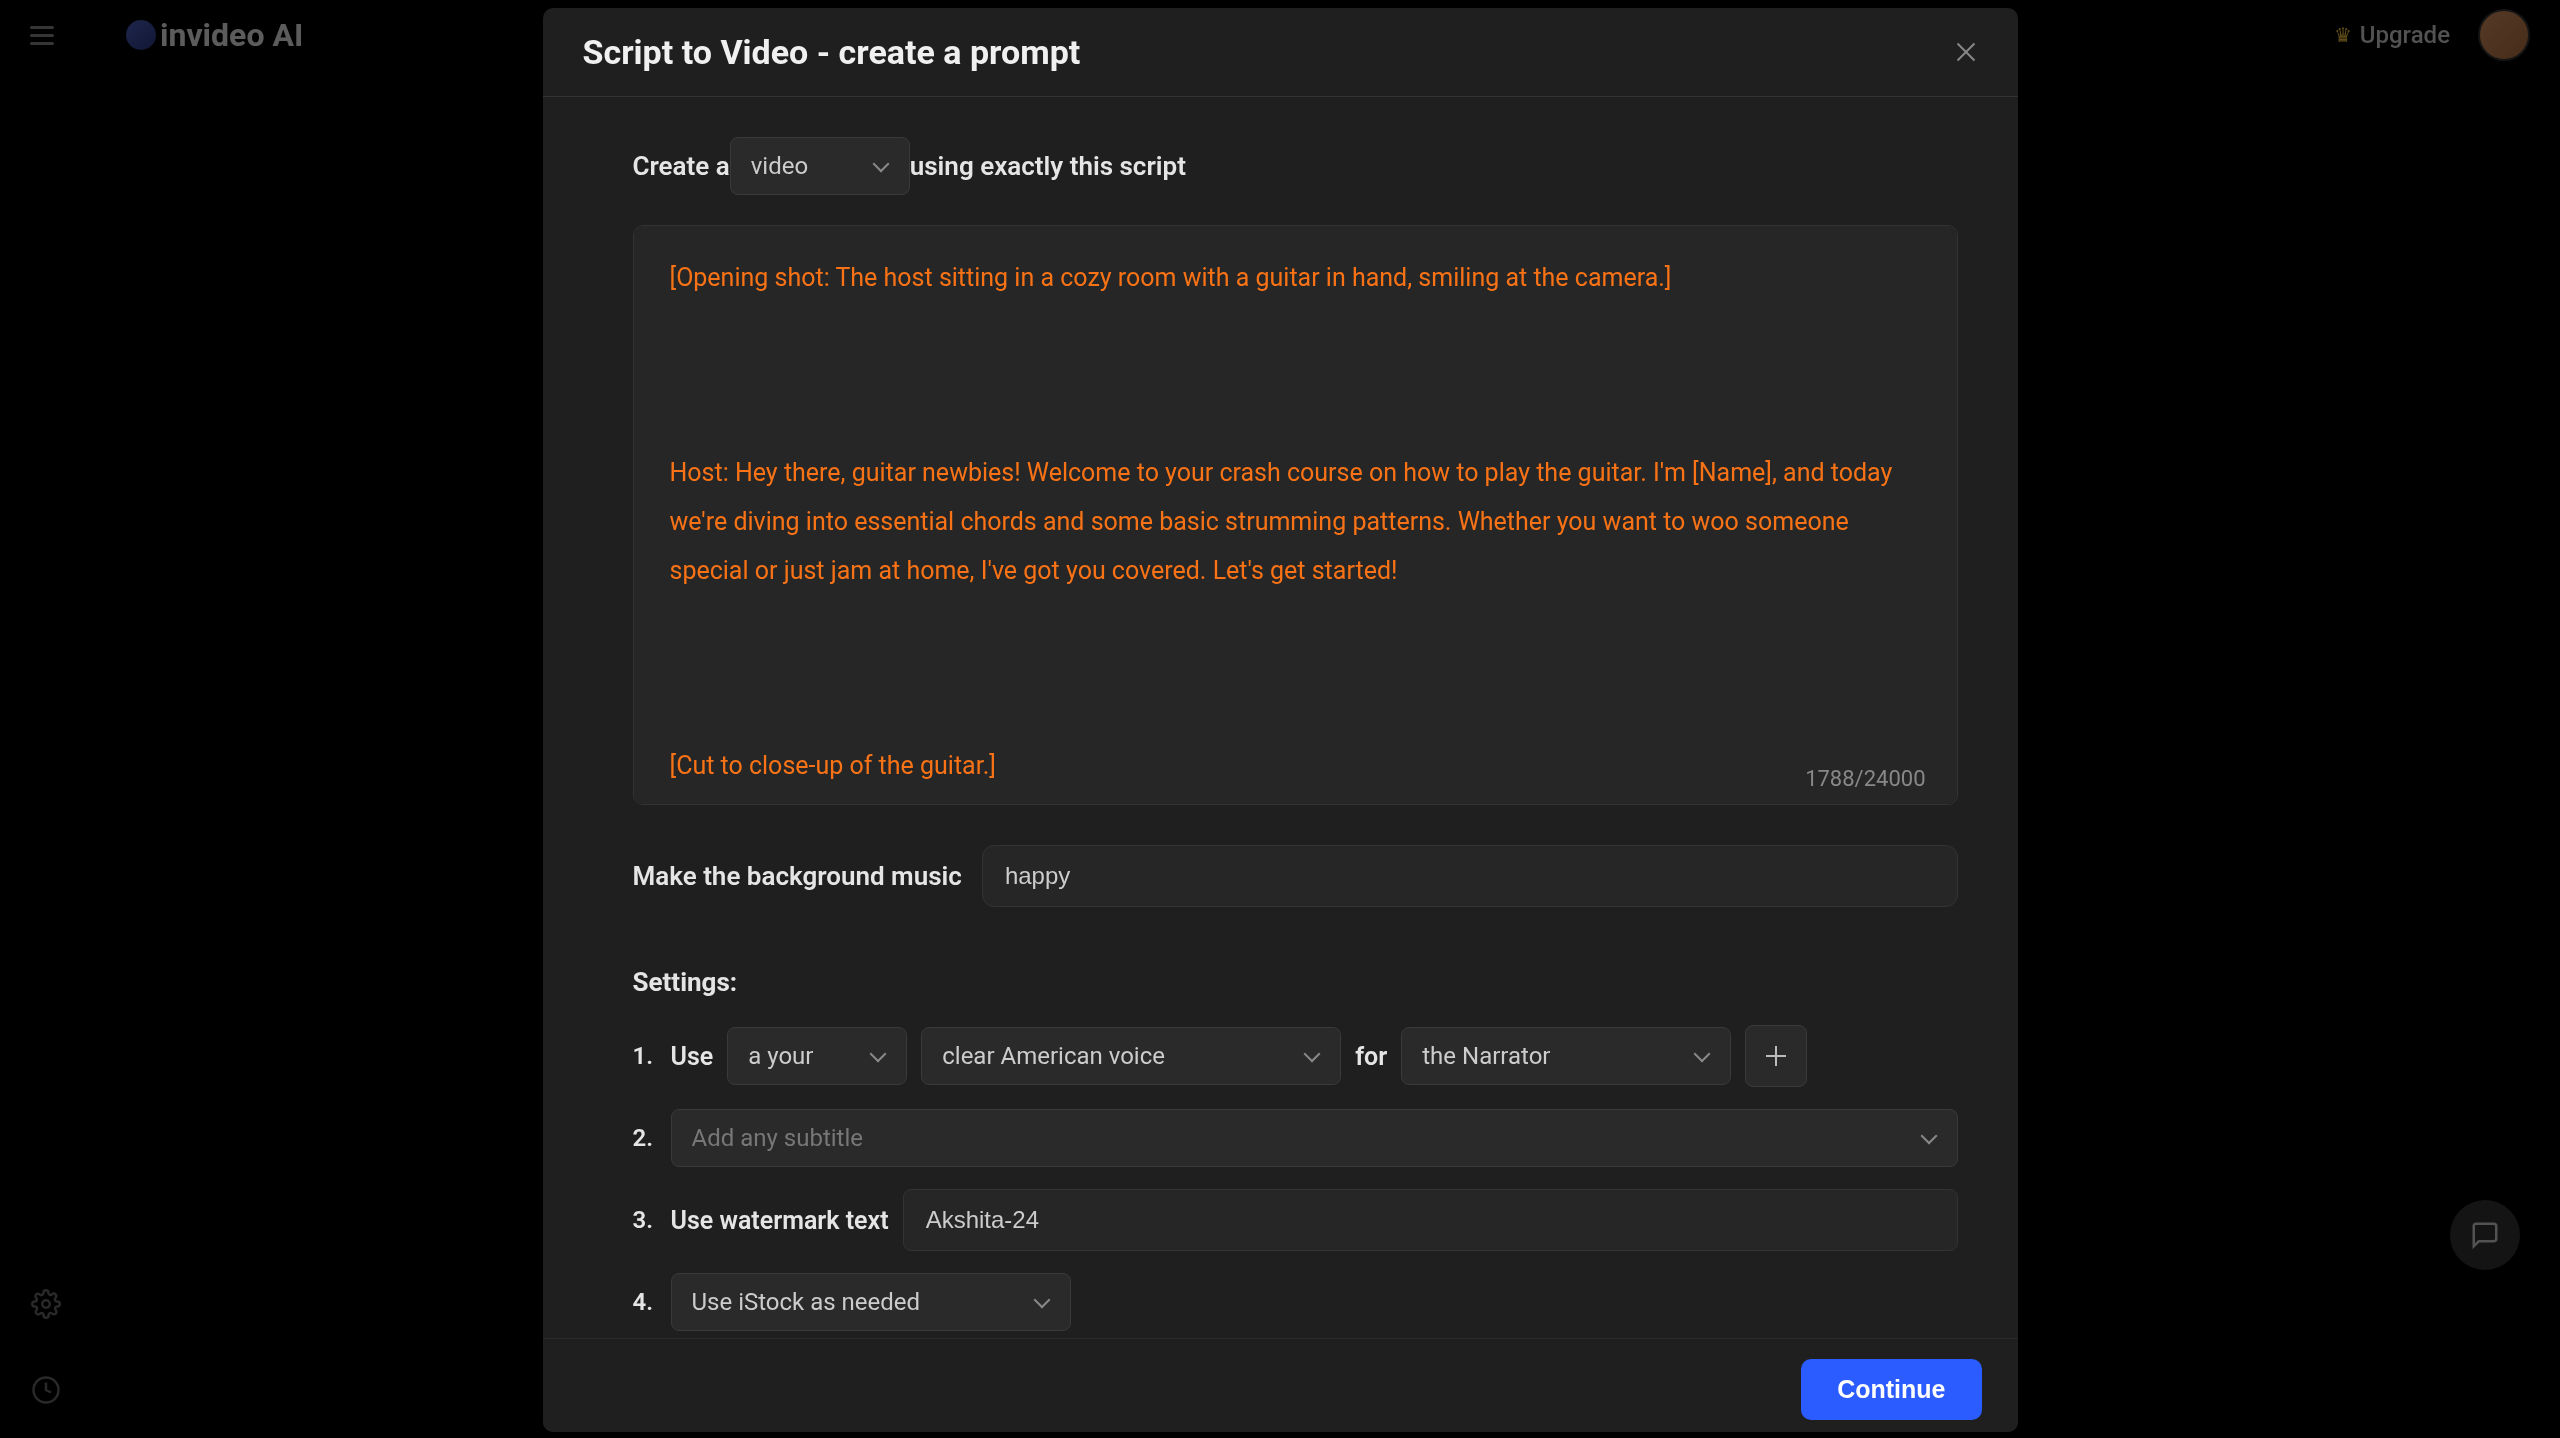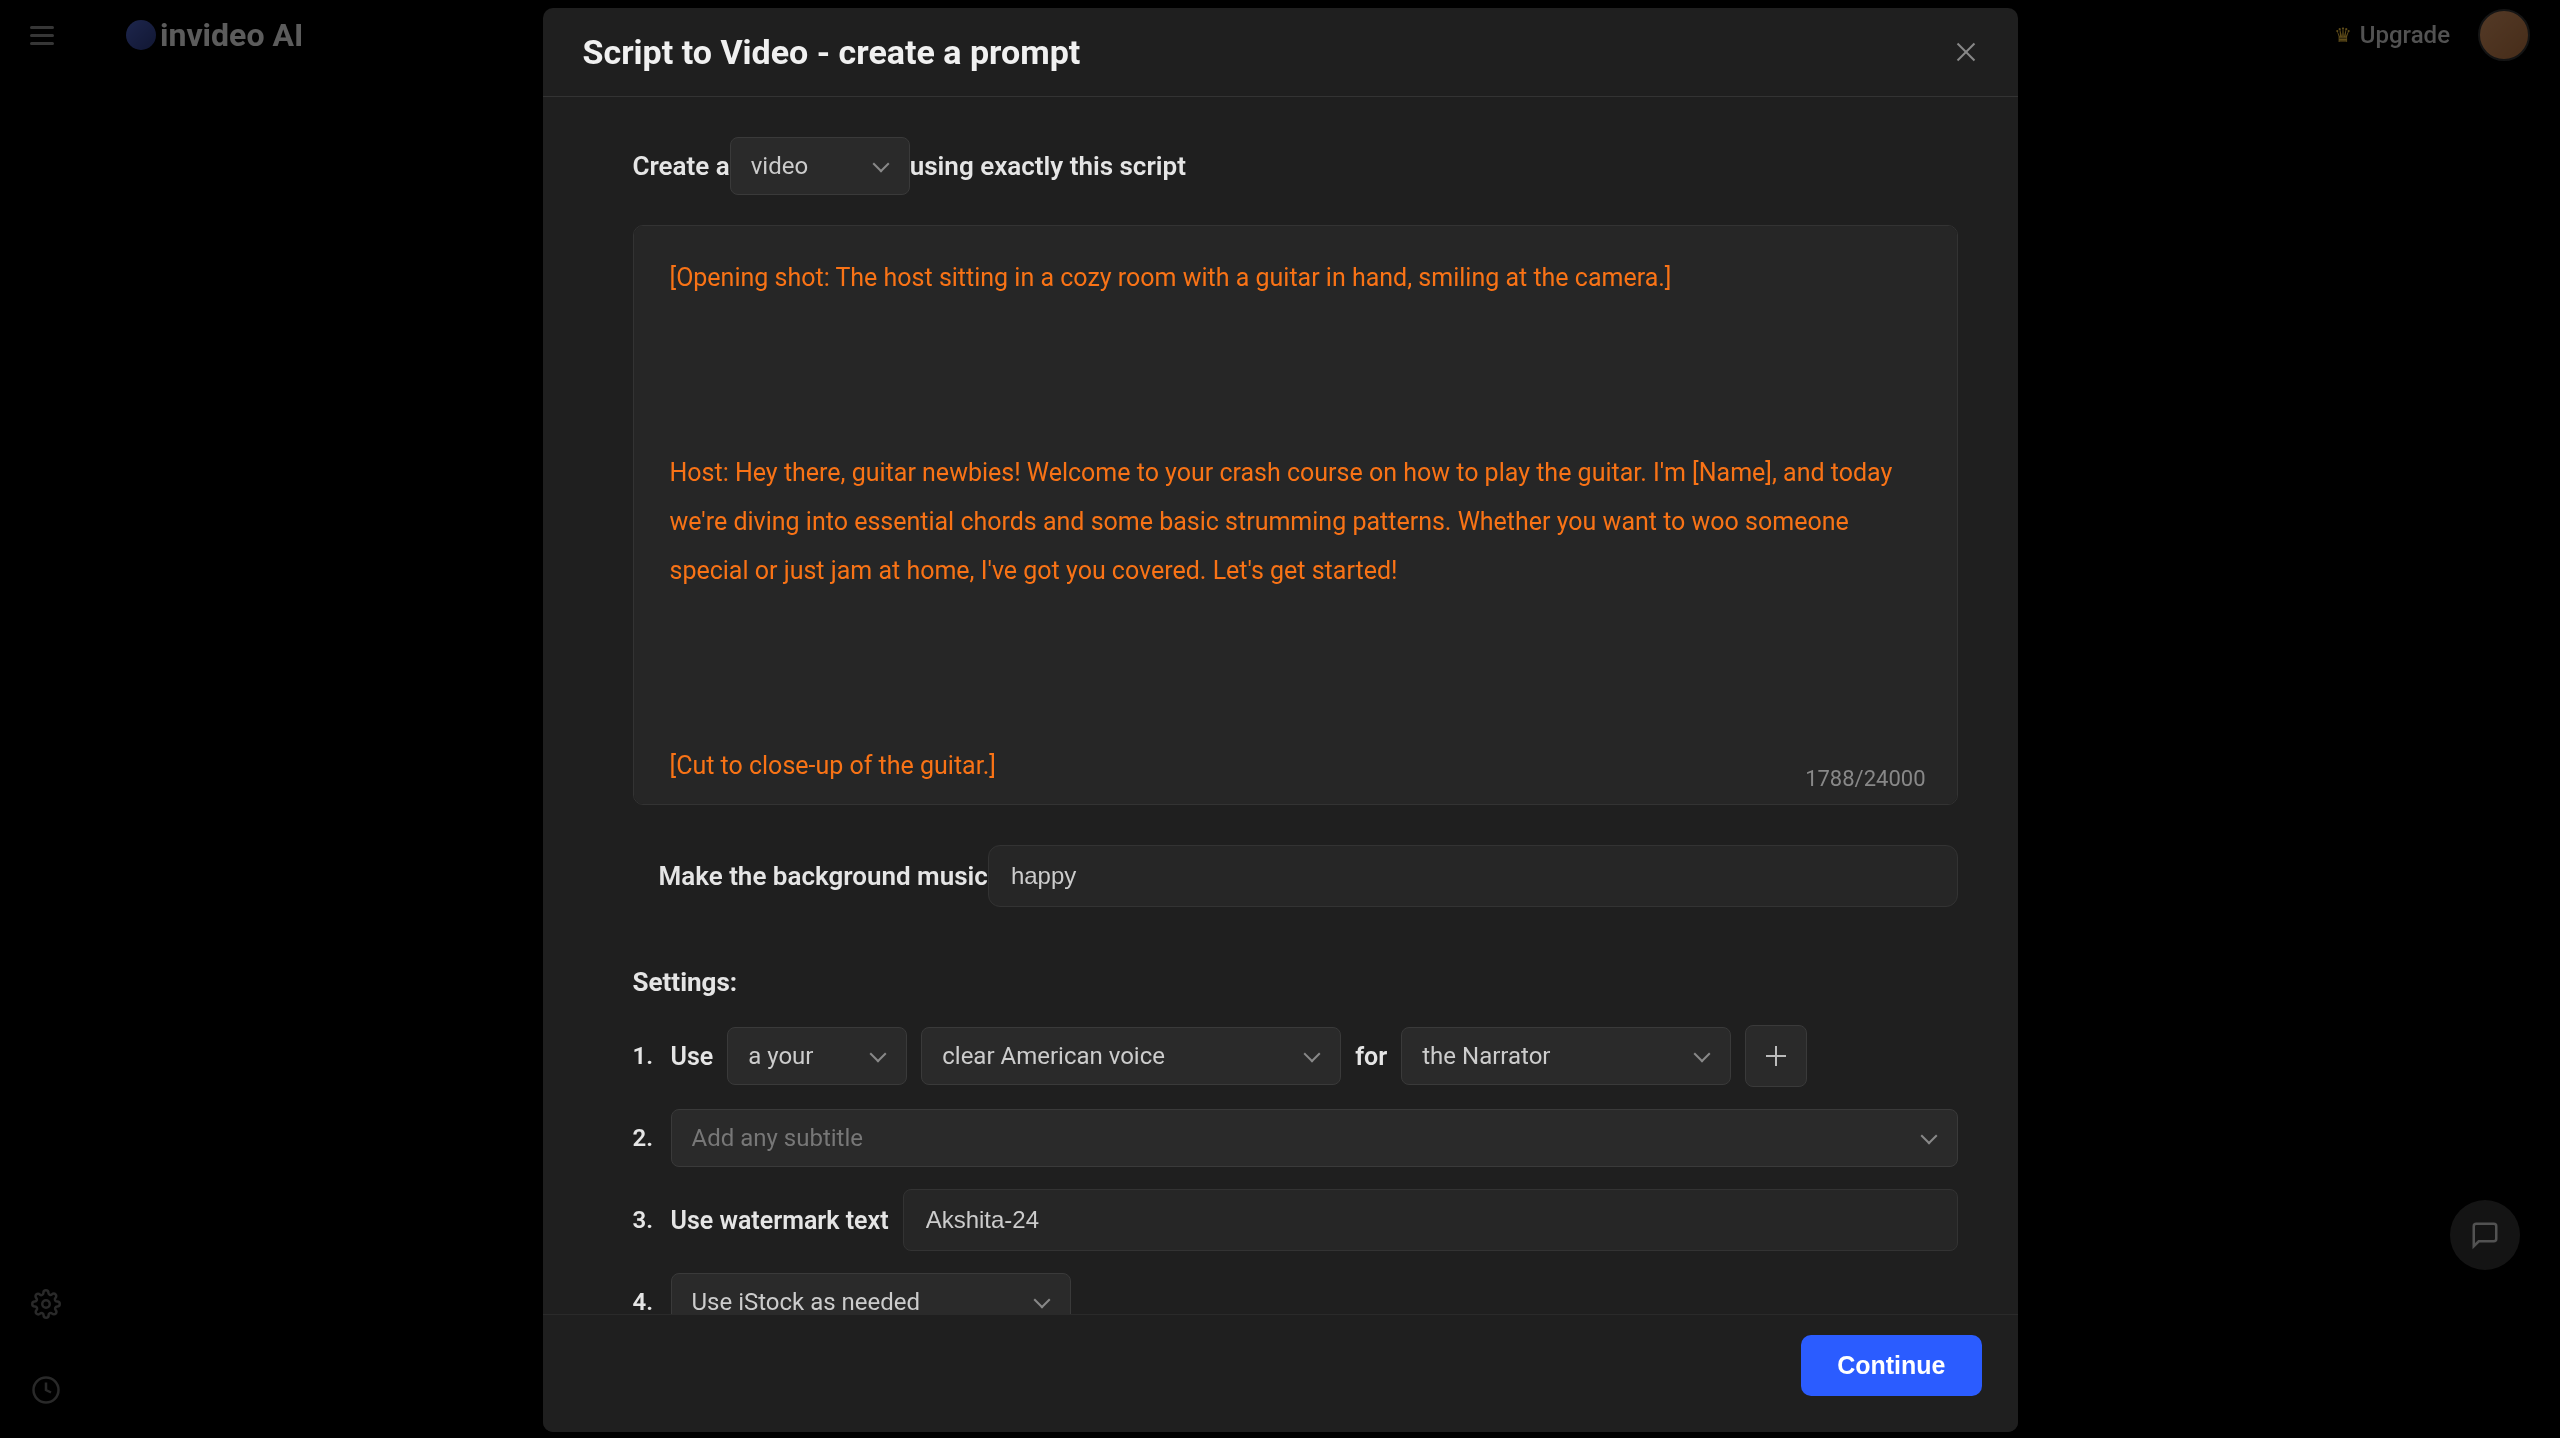--- a/index.html
+++ b/index.html
@@ -271,22 +271,22 @@
       position: absolute;
       bottom: 18px;
       right: 32px;
       font-size: 22px;
       color: #888;
     }
 
     .music-row {
       display: flex;
       align-items: center;
+      gap: 20px;
       margin-bottom: 60px;
-      margin-left: 26px;
     }
 
     .music-input {
       flex: 1;
       background: #262626;
       border: 1px solid #333;
       border-radius: 12px;
       padding: 16px 22px;
       font-size: 24px;
       color: #ccc;
@@ -358,21 +358,21 @@
       color: #ccc;
     }
 
     .placeholder-select {
       color: #777;
     }
 
     .modal-footer {
       display: flex;
       justify-content: flex-end;
-      padding: 20px 36px 36px 36px;
+      padding: 20px 36px 12px 36px;
       border-top: 1px solid #2a2a2a;
       background: #1f1f1f;
     }
 
     .continue-btn {
       background: #2b5cff;
       color: #fff;
       font-size: 25px;
       font-weight: 600;
       padding: 16px 36px;

